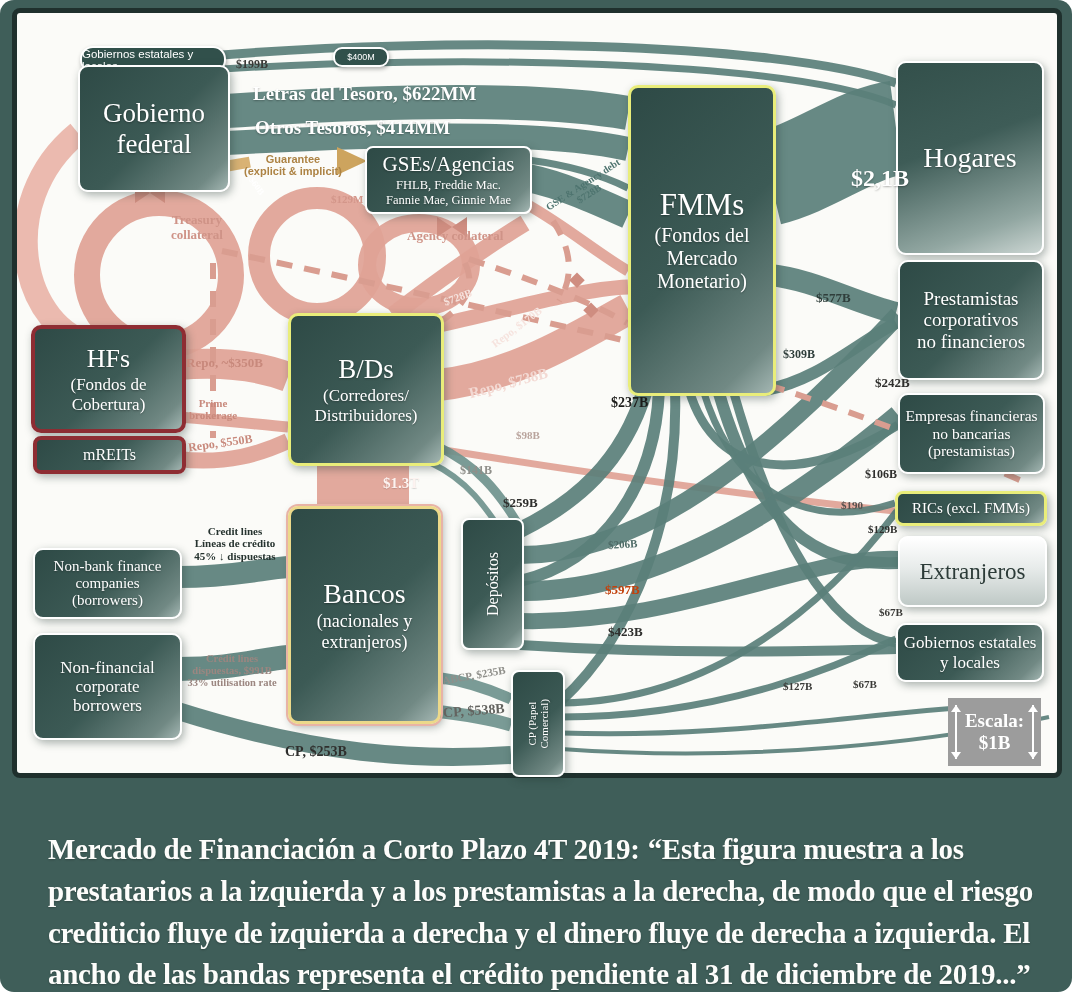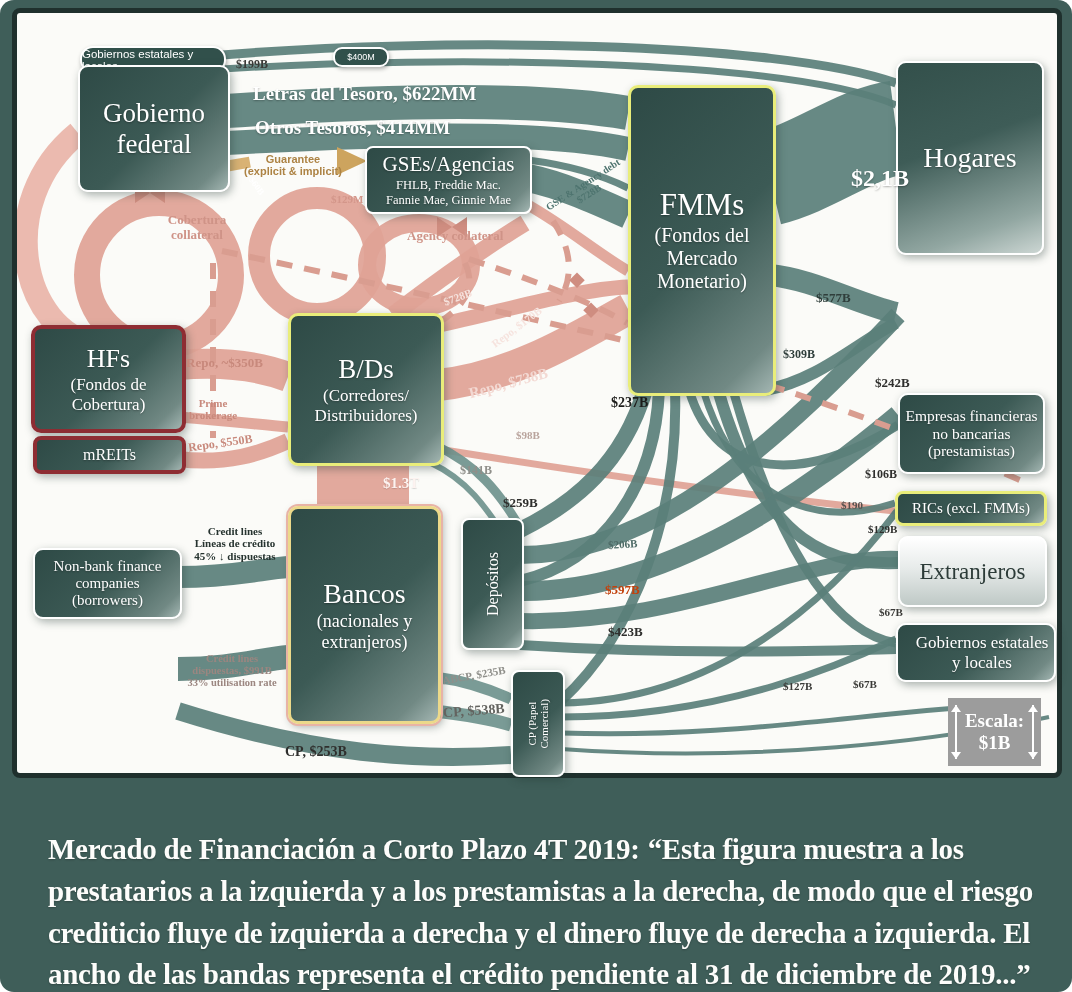--- a/index.html
+++ b/index.html
@@ -133,36 +133,41 @@
       <span class="t" style="font-size:31px;">FMMs</span>
       <span class="sub" style="font-size:20px;">(Fondos del
 Mercado
 Monetario)</span>
       </div>
 
     <div class="box grad-tall" style="left:879px;top:48px;width:144px;height:190px;font-size:28px;">
       <span class="t">Hogares</span>
       </div>
 
+    <div class="box" style="left:881px;top:247px;width:142px;height:116px;font-size:19px;">
+      <span class="t">Prestamistas
+corporativos
+no financieros</span>
+      </div>
 
     <div class="box" style="left:881px;top:380px;width:143px;height:77px;font-size:15.5px;">
       <span class="t">Empresas financieras
 no bancarias
 (prestamistas)</span>
       </div>
 
     <div class="box b-yellow" style="left:878px;top:478px;width:146px;height:29px;font-size:15px;border-radius:8px;">
       <span class="t">RICs (excl. FMMs)</span>
       </div>
 
     <div class="box light" style="left:881px;top:523px;width:145px;height:67px;font-size:23px;">
       <span class="t">Extranjeros</span>
       </div>
 
-    <div class="box" style="left:879px;top:610px;width:144px;height:55px;font-size:17px;padding-left:12px;">
+    <div class="box" style="left:879px;top:610px;width:144px;height:55px;font-size:17px;">
       <span class="t">Gobiernos estatales
 y locales</span>
       </div>
 
     <div class="box b-red" style="left:14px;top:312px;width:147px;height:100px;">
       <span class="t" style="font-size:26px;">HFs</span>
       <span class="sub" style="font-size:17px;">(Fondos de
 Cobertura)</span>
       </div>
 
@@ -190,38 +195,43 @@
       <span class="t">CP (Papel
 Comercial)</span>
       </div>
 
     <div class="box" style="left:16px;top:535px;width:145px;height:67px;font-size:15px;">
       <span class="t">Non-bank finance
 companies
 (borrowers)</span>
       </div>
 
+    <div class="box" style="left:16px;top:620px;width:145px;height:103px;font-size:17px;">
+      <span class="t">Non-financial
+corporate
+borrowers</span>
+      </div>
 
     <div class="scale-box" style="left:931px;top:685px;width:93px;height:68px;font-size:19px;">
       <span class="scale-arrow" style="left:7px;"></span>
       <span class="t">Escala:
 $1B</span>
       <span class="scale-arrow" style="right:7px;"></span></div>
 
     <div class="pill" style="left:316px;top:34px;width:52px;height:16px;font-size:9px;border-radius:9px;">
       <span class="t">$400M</span>
       </div>
 
     <div class="lbl" style="left:219px;top:45px;font-size:12px;color:#3b3b38;">$199B</div>
     <div class="lbl" style="left:236px;top:70px;font-size:19px;color:#fff;text-shadow:0 1px 2px rgba(0,0,0,.3);">Letras del Tesoro, $622MM</div>
     <div class="lbl" style="left:238px;top:104px;font-size:19px;color:#fff;text-shadow:0 1px 2px rgba(0,0,0,.3);">Otros Tesoros, $414MM</div>
     <div class="lbl" style="left:226px;top:140px;width:100px;text-align:center;font-size:11px;color:#ad8344;font-family:'Liberation Sans',sans-serif;">Guarantee
 (explicit &amp; implicit)</div>
     <div class="lbl" style="left:314px;top:180px;font-size:11px;color:#d3968a;">$129M</div>
-    <div class="lbl" style="left:140px;top:200px;width:80px;text-align:center;font-size:13px;color:#cf9387;">Cobertura
+    <div class="lbl" style="left:140px;top:200px;width:80px;text-align:center;font-size:13px;color:#cf9387;">Treasury
 collateral</div>
     <div class="lbl" style="left:390px;top:216px;font-size:13px;color:#cf9387;">Agency collateral</div>
     <div class="lbl" style="left:514px;top:165px;width:110px;text-align:center;font-size:10px;color:#4e746f;transform:rotate(-33deg);">GSE &amp; Agency debt
 $728B</div>
     <div class="lbl" style="left:791px;top:152px;font-size:24px;color:#fff;text-shadow:0 1px 2px rgba(0,0,0,.3);margin-left:43px;">$2,1B</div>
     <div class="lbl" style="left:799px;top:278px;font-size:13px;color:#2f3e3b;">$577B</div>
     <div class="lbl" style="left:766px;top:335px;font-size:12px;color:#2f3e3b;">$309B</div>
     <div class="lbl" style="left:594px;top:382px;font-size:14px;color:#1d1d1b;">$237B</div>
     <div class="lbl" style="left:858px;top:363px;font-size:13px;color:#2f2f2d;">$242B</div>
     <div class="lbl" style="left:169px;top:343px;font-size:13px;color:#c8897c;">Repo, ~$350B</div>

